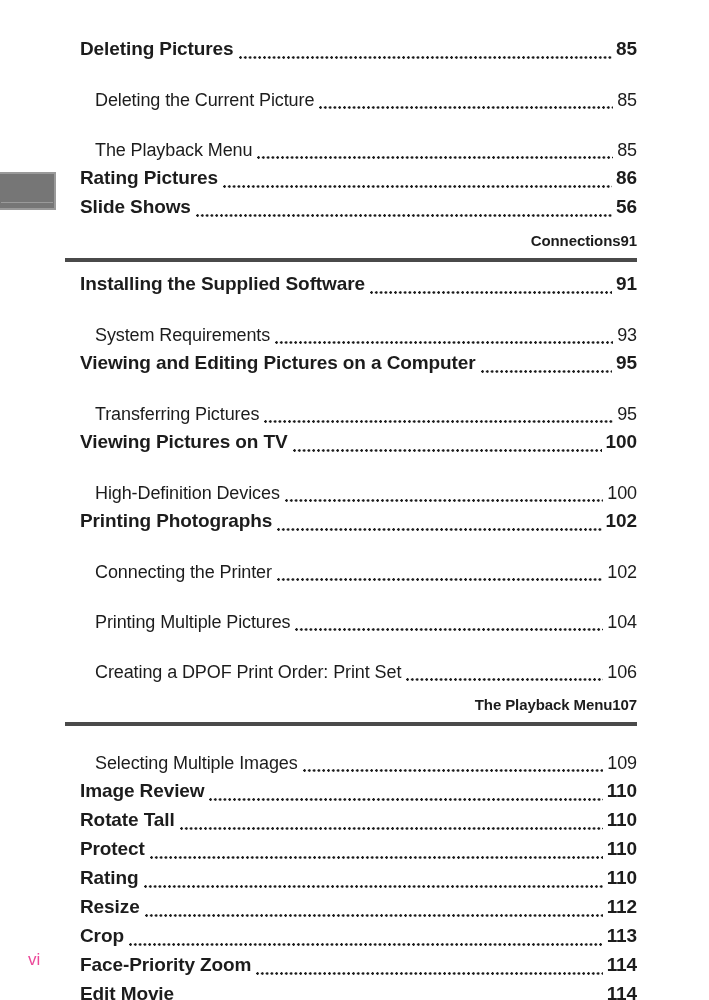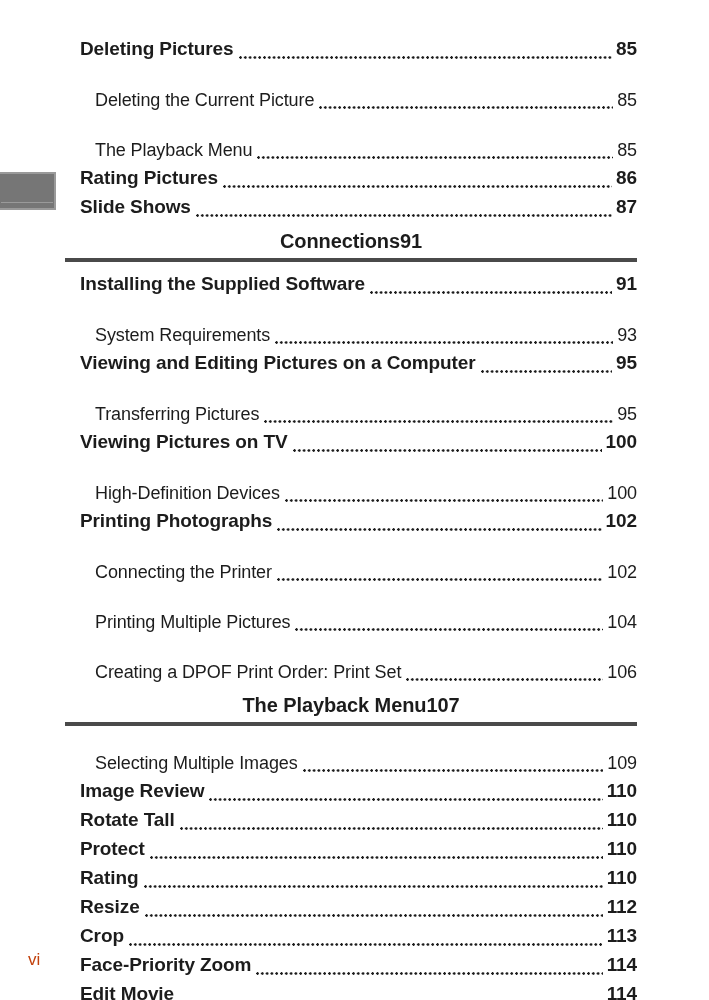--- a/index.html
+++ b/index.html
@@ -74,39 +74,39 @@
     bottom: 4px;
     height: 3px;
     background-image: radial-gradient(circle at 1.5px 1.5px, #1c1c1c 1.1px, rgba(0,0,0,0) 1.5px);
     background-size: 4.8px 3px;
     background-repeat: repeat-x;
   }
   .pagenum { white-space: nowrap; text-align: center; }
   .chapter { margin-top: 6px; margin-bottom: 7px; }
   .chapter-line {
     display: flex;
-    justify-content: center;
+    justify-content: flex-end;
     align-items: baseline;
     font-weight: 700;
-    font-size: 20px;
+    font-size: 15px;
     line-height: 28px;
     letter-spacing: -0.1px;
   }
   .chapter-rule {
     height: 4px;
     background: #4a4a4a;
     margin-top: 3px;
   }
   .footer {
     position: absolute;
     left: 28px;
     bottom: 30px;
     font-size: 17px;
     font-weight: 400;
-    color: #c2410c;
+    color: #ec4899;
   }
 </style>
 </head>
 <body>
 
 <div class="page">
   <div class="chapter-tab" style="background: rgb(118, 118, 118);"></div>
   <main class="toc" id="toc">
   <div class="row lvl1">
     <span class="title">Deleting Pictures</span>
@@ -128,21 +128,21 @@
 
   <div class="row lvl1">
     <span class="title">Rating Pictures</span>
     <span class="leader"></span>
     <span class="pagenum">86</span>
   </div>
 
   <div class="row lvl1">
     <span class="title">Slide Shows</span>
     <span class="leader"></span>
-    <span class="pagenum">87</span>
+    <span class="pagenum">56</span>
   </div>
 
   <div class="chapter">
     <div class="chapter-line">
       <span>Connections</span>
       <span>91</span>
     </div>
     <div class="chapter-rule" style="background: rgb(74, 74, 74);"></div>
   </div>
 

